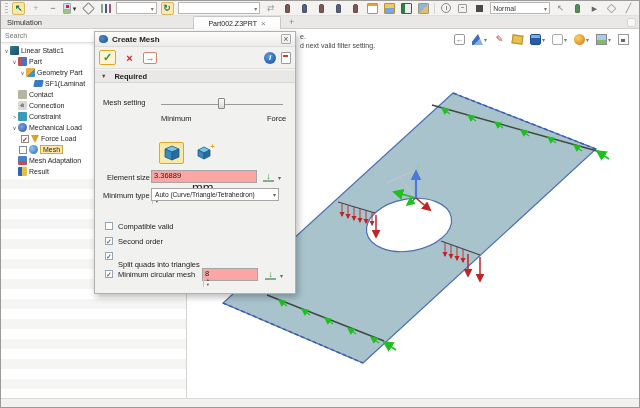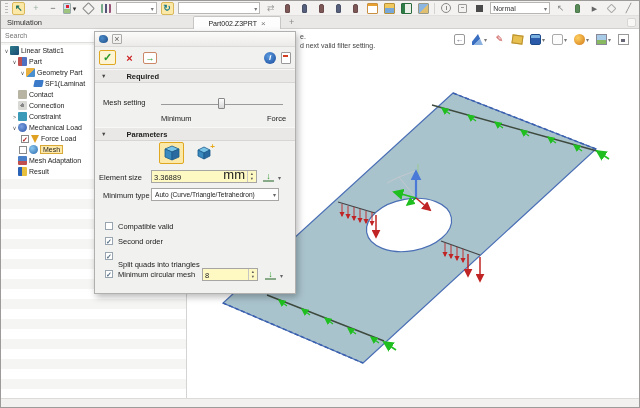--- a/index.html
+++ b/index.html
@@ -101,28 +101,28 @@
   .dbtn{width:17px;height:15px;display:inline-flex;align-items:center;justify-content:center;
         font-size:11px;font-weight:bold;border-radius:2px;}
   .dbtn.ok{border:1px solid #e0a820;background:#fdf4d4;color:#2a9a2a;}
   .dbtn.cancel{color:#cc2222;}
   .dbtn.apply{color:#2a9a2a;font-size:9px;border:1px solid #c86;background:#fff;width:14px;height:12px;}
   .dbtn.info{margin-left:auto;width:12px;height:12px;border-radius:50%;background:radial-gradient(circle at 40% 35%,#5a9ae0,#1a4a9a);
              color:#fff;font-size:8px;font-style:italic;font-weight:bold;}
   .dbtn.doc{width:10px;height:12px;background:#fff;border:1px solid #999;border-radius:1px;position:relative;}
   .dbtn.doc::after{content:"";position:absolute;left:1px;top:2px;width:5px;height:2px;background:#d04020;}
   .sec-hdr{position:absolute;left:0;right:0;height:14px;background:#e9e8e6;border-top:1px solid #f8f8f7;
-           border-bottom:1px solid #d8d6d4;display:flex;align-items:center;padding:0 6px;gap:20px;
+           border-bottom:1px solid #d8d6d4;display:flex;align-items:center;padding:0 6px;gap:8px;
            font-size:7.5px;font-weight:bold;color:#222;}
   .sec-hdr .arr{font-size:5.5px;color:#444;}
   .dl{position:absolute;font-size:7.5px;color:#222;}
   .slider-track{position:absolute;height:1px;background:#9a9a9a;}
   .slider-handle{position:absolute;width:7px;height:11px;background:linear-gradient(#fdfdfd,#d8d8d8);
                  border:1px solid #888;border-radius:1px;}
-  .inbox{position:absolute;height:13px;background:#fef9c3;border:1px solid #a8a6a4;display:flex;align-items:flex-end;}
+  .inbox{position:absolute;height:13px;background:#fca5a5;border:1px solid #a8a6a4;display:flex;align-items:flex-start;flex-direction:column;}
   .inbox input{border:none;outline:none;flex:1;font-size:7.5px;padding:0 2px;min-width:0;
                font-family:"Liberation Sans",sans-serif;color:#222;background:transparent;}
   .inbox .unit{font-size:13px;color:#222;padding-right:2px;margin-left:40px;}
   .spin{width:9px;height:100%;border-left:1px solid #c8c6c4;display:flex;flex-direction:column;
         align-items:center;justify-content:center;font-size:4.5px;color:#555;line-height:1;}
   .pick{position:absolute;width:11px;height:11px;font-size:9px;font-weight:bold;color:#2a9a2a;
         text-align:center;line-height:10px;border-bottom:2px solid #8a8;}
   .caret2{position:absolute;font-size:6px;color:#666;}
   .selbox{position:absolute;height:13px;background:#fff;border:1px solid #a8a6a4;font-size:6.6px;
           color:#222;display:flex;align-items:center;padding:0 10px 0 3px;white-space:nowrap;overflow:hidden;}
@@ -411,62 +411,59 @@
         <span class="sp" style="width:17px;"></span>
         <span class="ti result"></span>
         <span class="lab">Result</span>
       </div>
     </div>
   </div>
 
   <div class="dialog">
     <div class="dlg-title">
       <span class="dlg-ico"></span>
+      <span class="dlg-title-text">Create Mesh</span>
       <span class="dlg-close">×</span>
     </div>
     <div class="dlg-btns">
       <span class="dbtn ok">✓</span>
       <span class="dbtn cancel">×</span>
       <span class="dbtn apply">→</span>
       <span class="dbtn info">i</span>
       <span class="dbtn doc"></span>
     </div>
 
     <div class="sec-hdr" style="top:37px;">
       <span class="arr">▼</span>
       <span>Required</span>
     </div>
     <span class="dl" style="left:8px;top:66px;">Mesh setting</span>
     <div class="slider-track" style="left:66px;top:72px;width:122px;"></div>
     <div class="slider-handle" style="left:123px;top:66px;"></div>
     <span class="dl" style="left:66px;top:82px;">Minimum</span>
     <span class="dl" style="left:172px;top:82px;">Force</span>
 
-    <div class="sec-hdr" style="top:95px;">
-      <span class="arr">▼</span>
-      <span>Parameters</span>
-    </div>
     <div class="cube-wrap" style="left:64px;top:110px;">
       <span class="cubebtn sel">
         <svg width="18" height="16">
           <polygon points="9,1 16,4 9,7 2,4" fill="#7ac4e8" stroke="#1a5a8a" stroke-width="0.8"></polygon>
           <polygon points="2,4 9,7 9,15 2,12" fill="#3a8ac0" stroke="#1a5a8a" stroke-width="0.8"></polygon>
           <polygon points="16,4 9,7 9,15 16,12" fill="#2a6aa0" stroke="#1a5a8a" stroke-width="0.8"></polygon>
         </svg>
       </span>
       <span class="cubebtn">
         <svg width="16" height="14">
           <polygon points="8,1 14,4 8,7 2,4" fill="#7ac4e8" stroke="#1a5a8a" stroke-width="0.8"></polygon>
           <polygon points="2,4 8,7 8,13 2,10" fill="#3a8ac0" stroke="#1a5a8a" stroke-width="0.8"></polygon>
           <polygon points="14,4 8,7 8,13 14,10" fill="#2a6aa0" stroke="#1a5a8a" stroke-width="0.8"></polygon>
         </svg>
         <span class="star">+</span>
       </span>
     </div>
-    <span class="dl" style="left:4px;top:141px;">Element size</span>
+    <span class="dl" style="left:12px;top:141px;">Element size</span>
     <div class="inbox" style="left:56px;top:138px;width:106px;">
       <input type="text" value="3.36889" style="">
       <span class="unit">mm</span>
       <span class="spin">
         <span>▴</span>
         <span>▾</span>
       </span>
     </div>
     <span class="pick" style="left:168px;top:139px;">↓</span>
     <span class="caret2" style="left:183px;top:142px;">▾</span>

